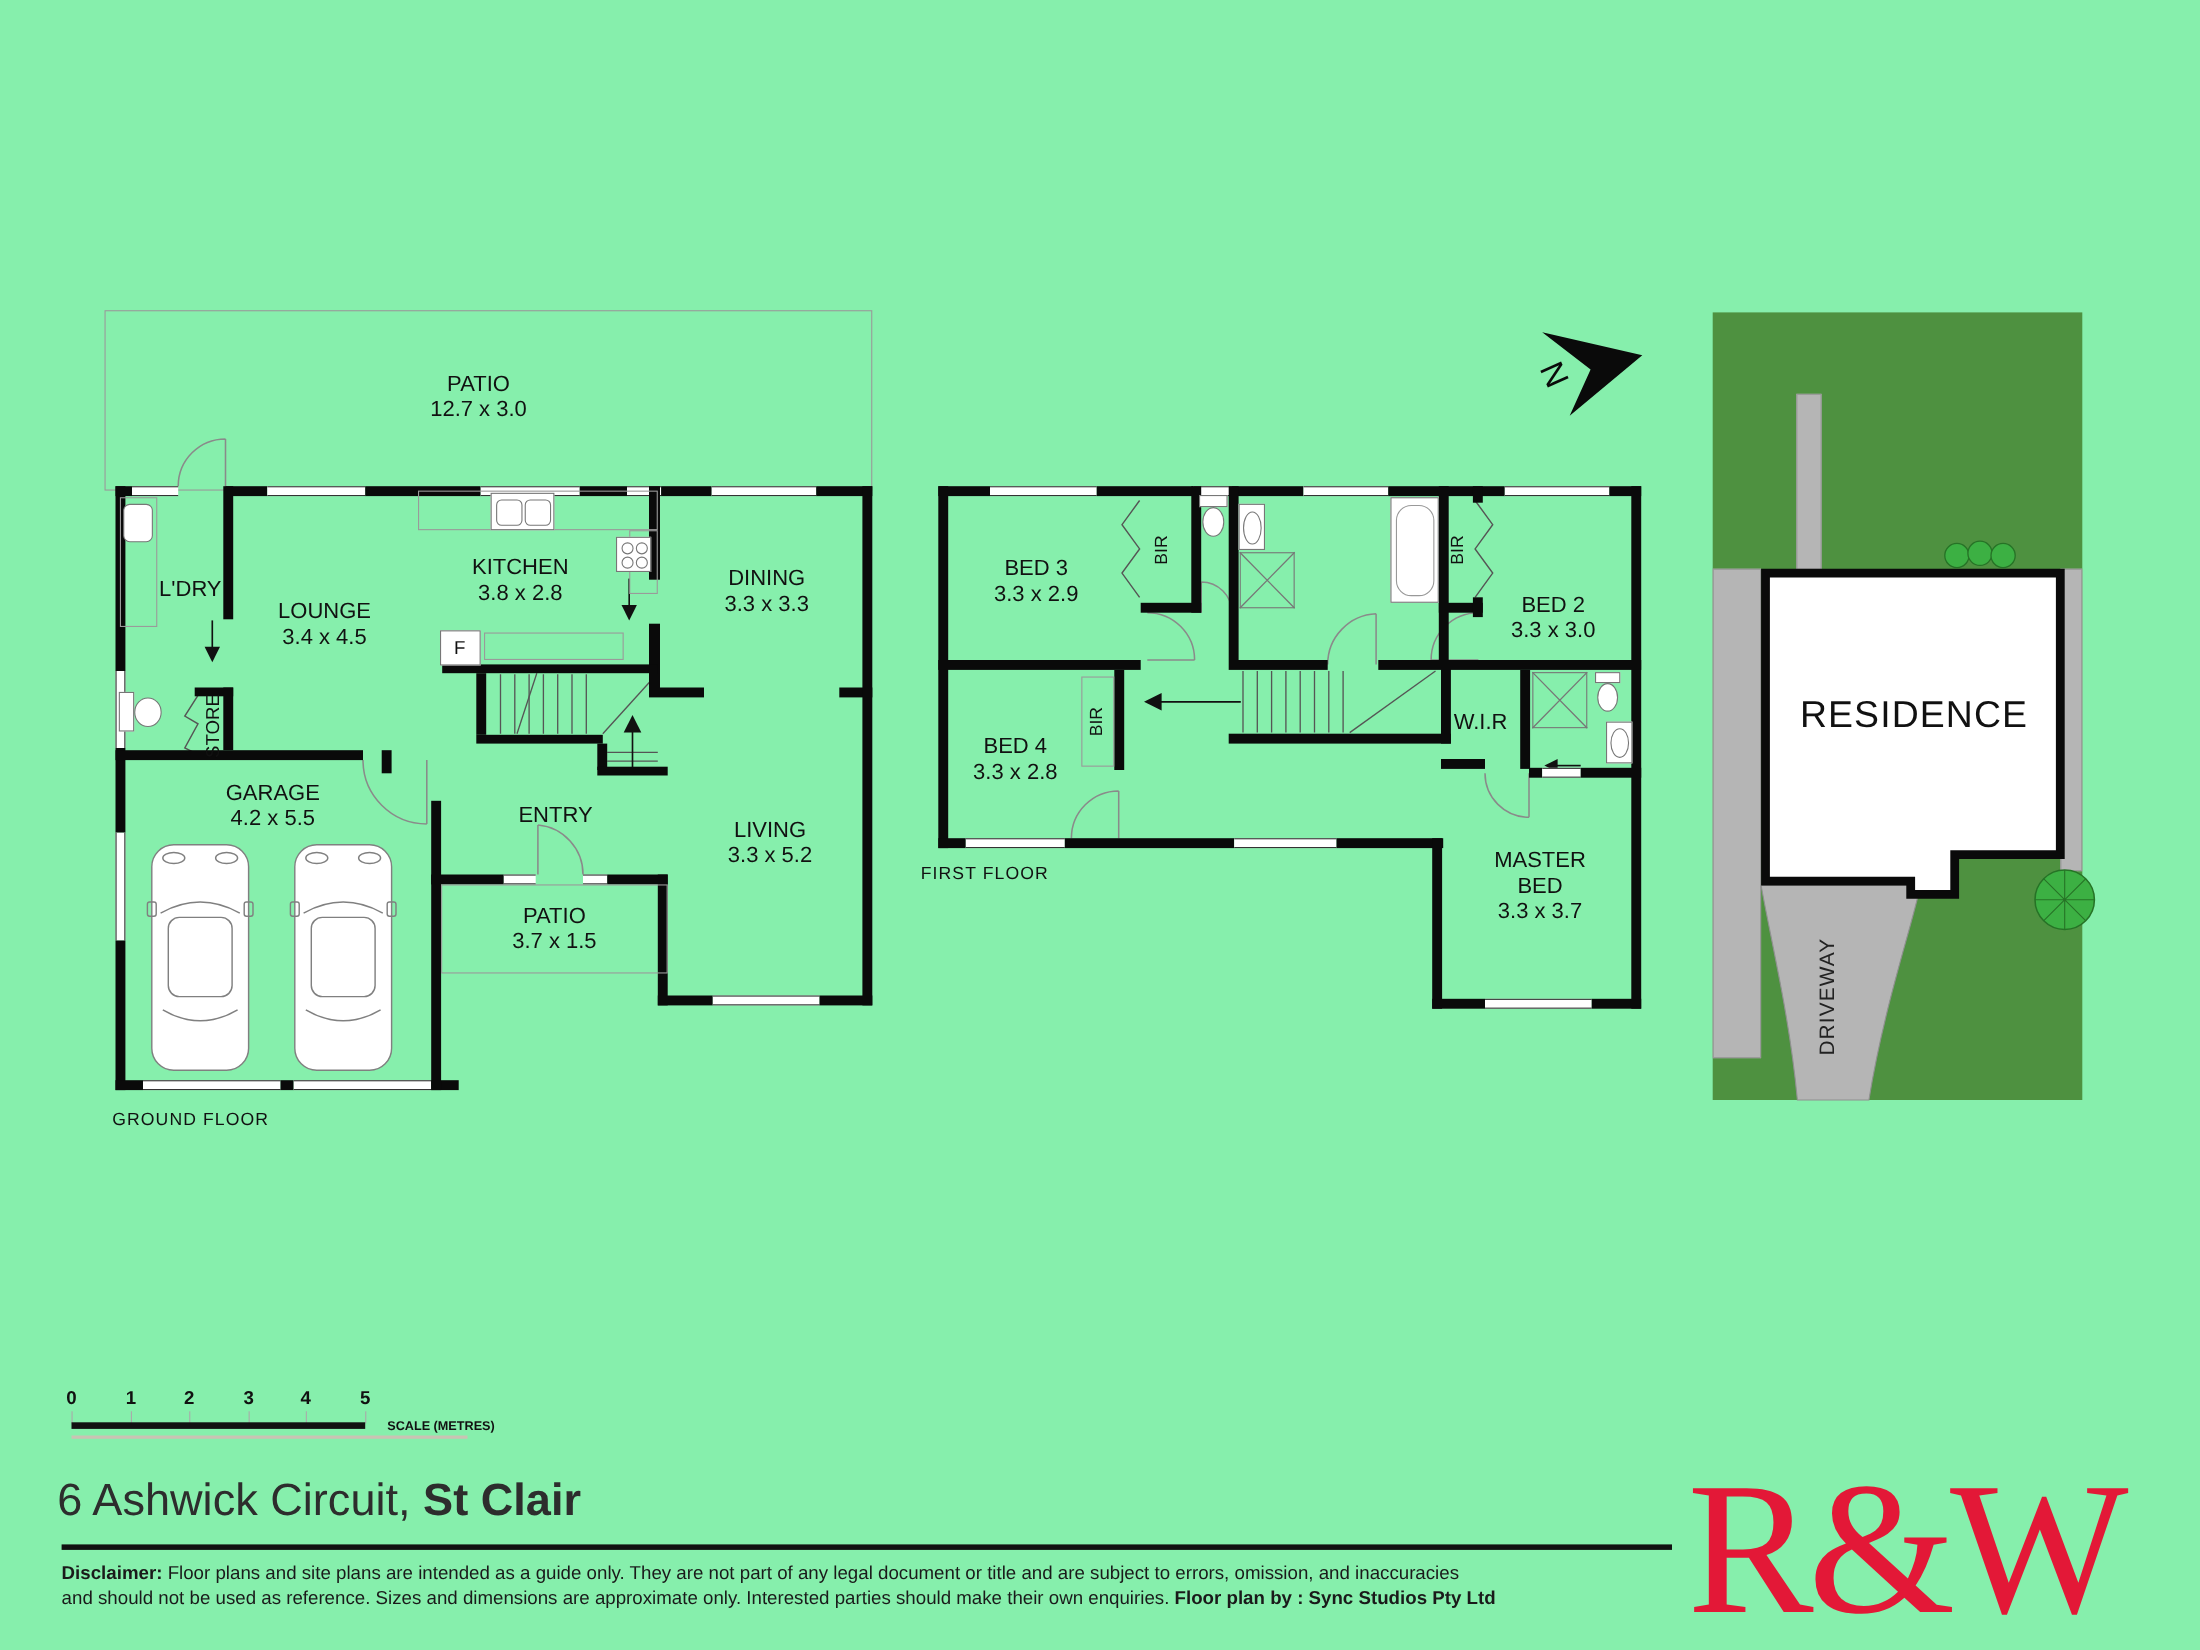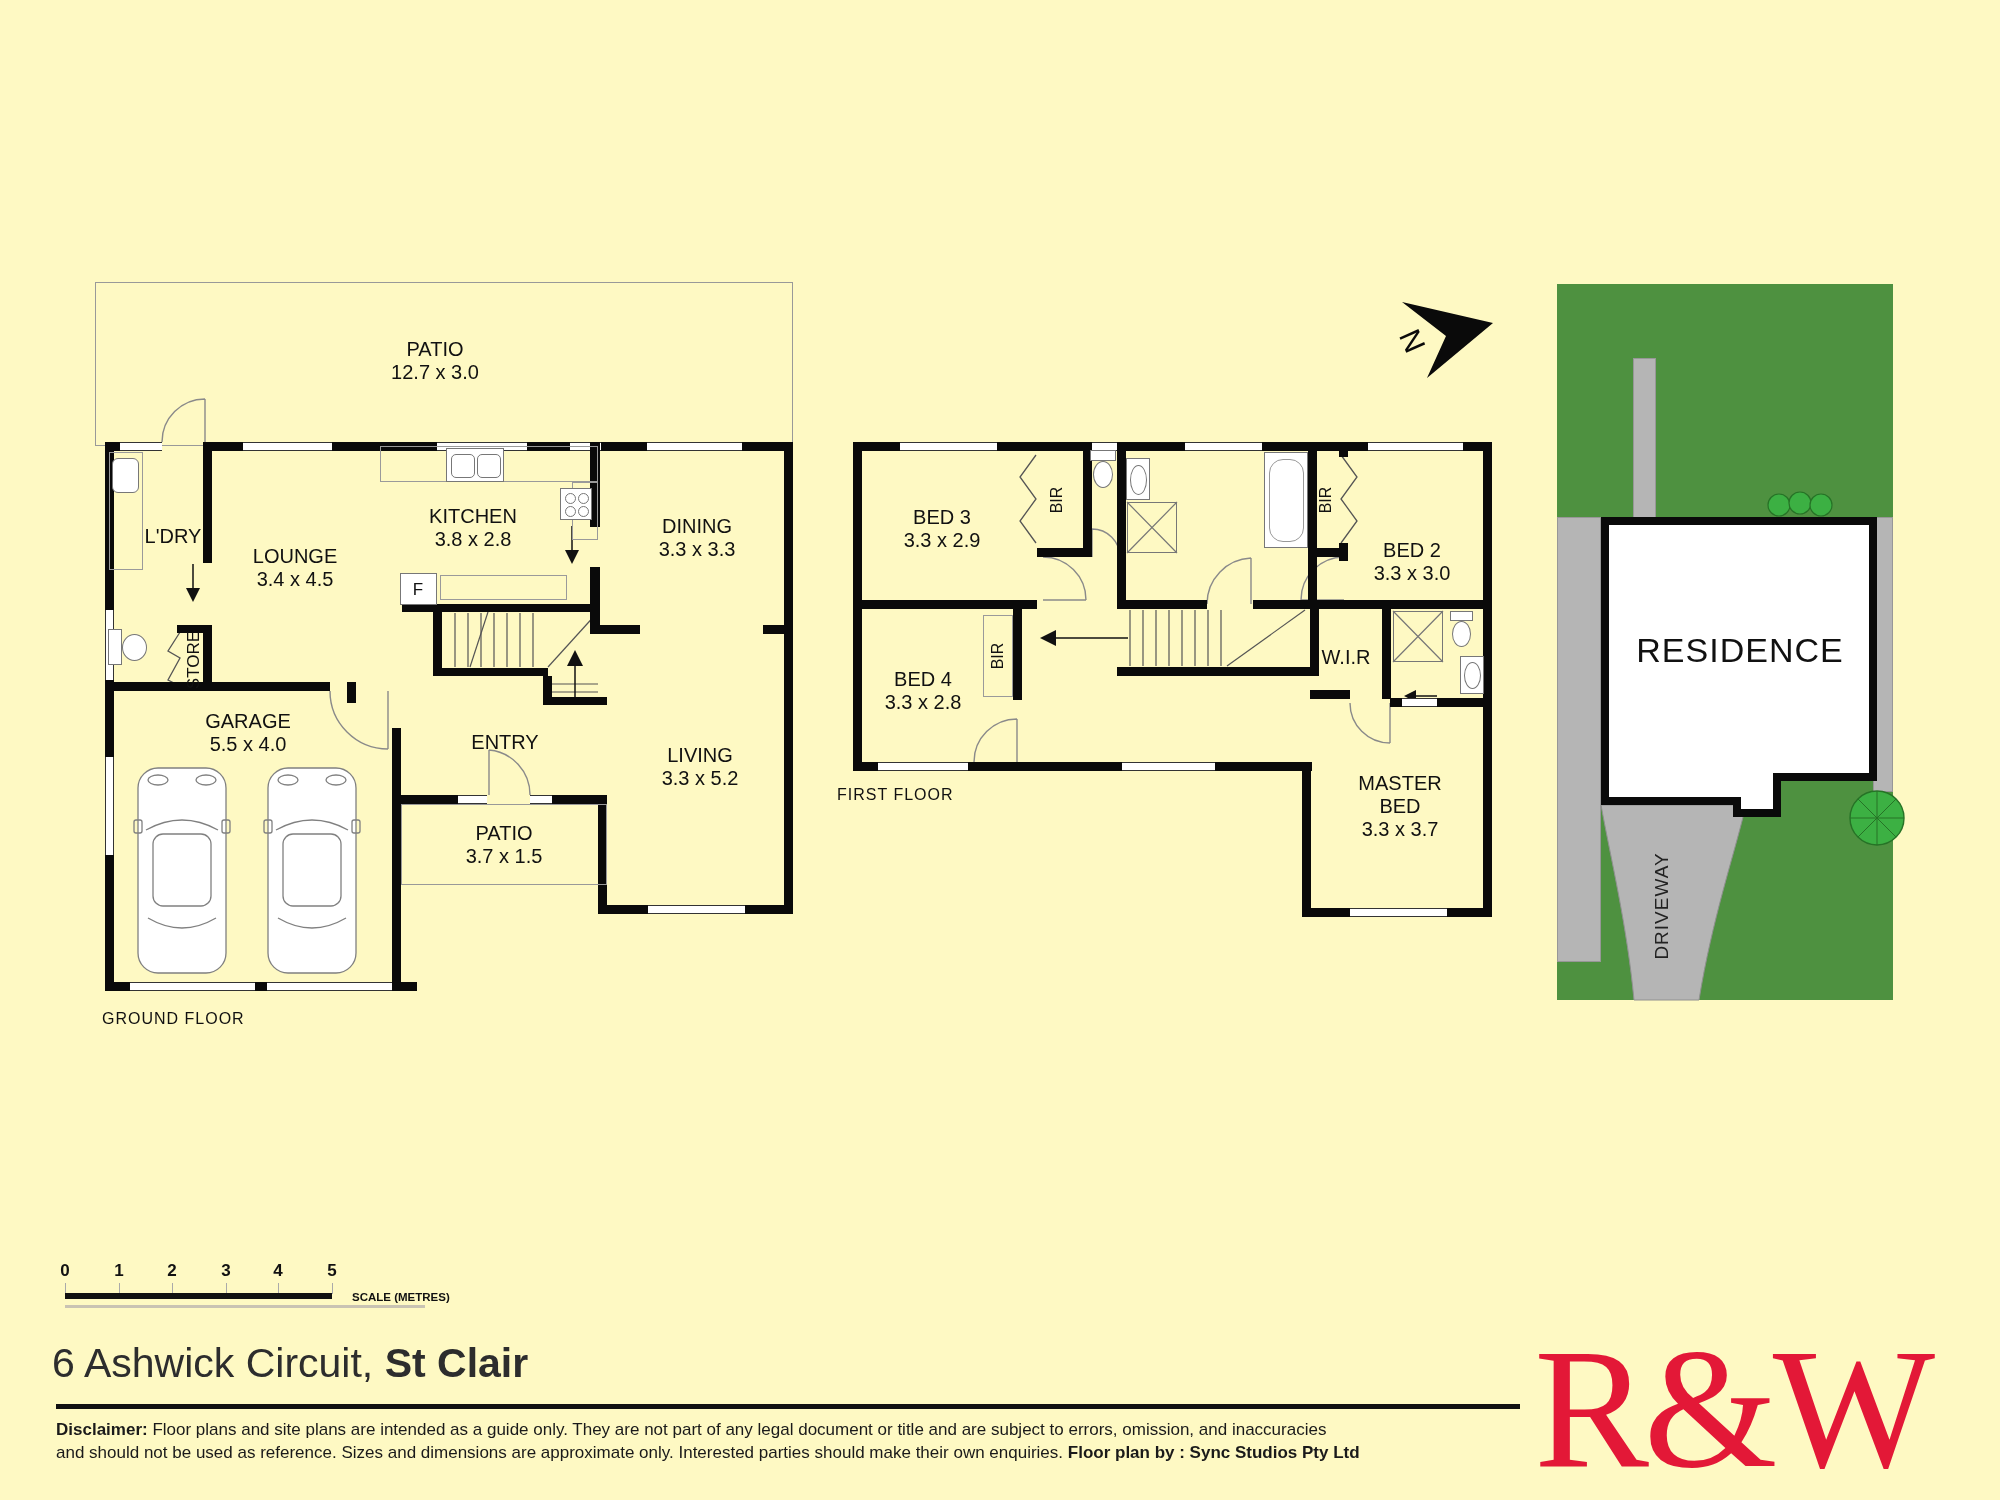--- a/index.html
+++ b/index.html
@@ -1,16 +1,16 @@
 <!DOCTYPE html>
 <html><head>
 <meta charset="utf-8">
 <style>
   html,body{margin:0;padding:0;background:#fff;}
-  #page{position:relative;width:2000px;height:1500px;background:#fef9c3;overflow:hidden;
+  #page{position:relative;width:2000px;height:1500px;background:#86efac;overflow:hidden;
         font-family:"Liberation Sans",sans-serif;}
   .abs{position:absolute;}
   
   .w{position:absolute;background:#0a0a0a;}
   
   .win{position:absolute;height:9px;background:#fff;border-top:1.6px solid #333;
        border-bottom:1.6px solid #333;box-sizing:border-box;}
   
   .winv{position:absolute;width:9px;background:#fff;border-left:1.6px solid #333;
         border-right:1.6px solid #333;box-sizing:border-box;}
@@ -247,21 +247,21 @@
     <div>KITCHEN</div>
     <div>3.8 x 2.8</div>
   </div>
   <div class="lbl z3" style="left:697px;top:538px;">
     <div>DINING</div>
     <div>3.3 x 3.3</div>
   </div>
   <div class="vlbl z3" style="left:194px;top:660px;font-size:17px;">STORE</div>
   <div class="lbl z3" style="left:248px;top:733px;">
     <div>GARAGE</div>
-    <div>5.5 x 4.0</div>
+    <div>4.2 x 5.5</div>
   </div>
   <div class="lbl z3" style="left:505px;top:742px;">
     <div>ENTRY</div>
   </div>
   <div class="lbl z3" style="left:700px;top:767px;">
     <div>LIVING</div>
     <div>3.3 x 5.2</div>
   </div>
   <div class="lbl z3" style="left:504px;top:845px;">
     <div>PATIO</div>

